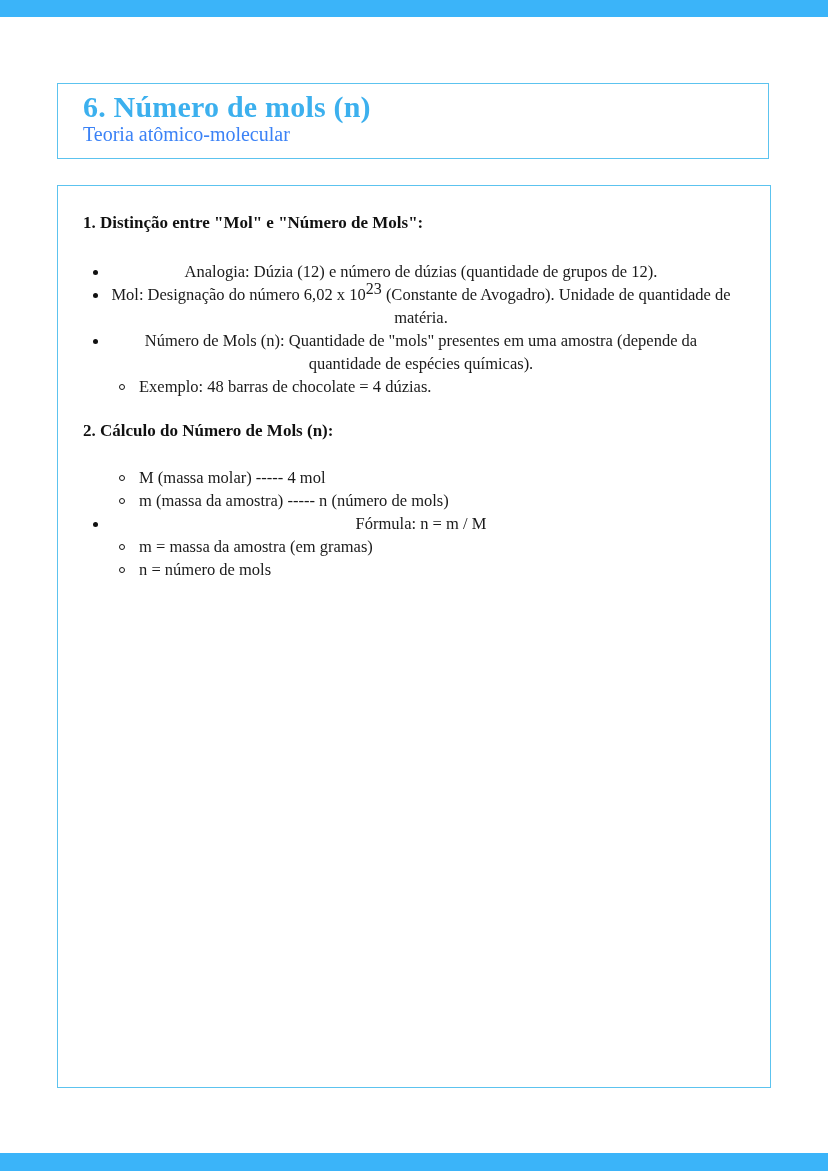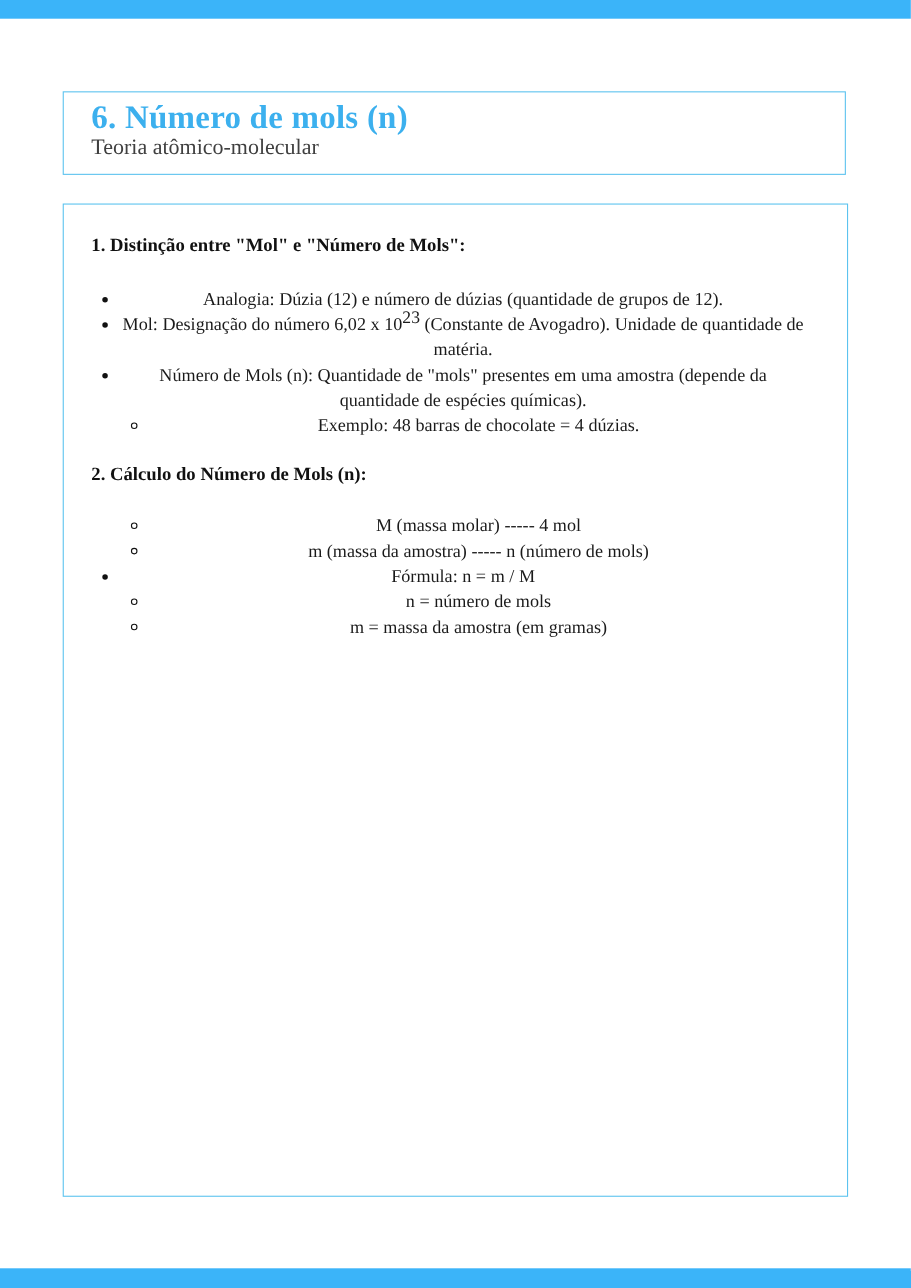--- a/index.html
+++ b/index.html
@@ -12,37 +12,37 @@
   .bottom-bar { position: absolute; left: 0; top: 1153px; width: 828px; height: 18px; background: #3bb4f9; }
   .header-box {
     position: absolute; left: 57px; top: 83px; width: 712px; height: 76px;
     border: 1.5px solid #5cc3ef; box-sizing: border-box;
   }
   .title {
     position: absolute; left: 25px; top: 6px; font-size: 30px; font-weight: bold;
     color: #3cb0ee; letter-spacing: 0.2px; white-space: nowrap;
   }
   .subtitle {
-    position: absolute; left: 25px; top: 39px; font-size: 20px; color: #404040; white-space: nowrap;
+    position: absolute; left: 25px; top: 39px; font-size: 20px; color: #3b82f6; white-space: nowrap;
   }
   .content-box {
     position: absolute; left: 57px; top: 185px; width: 714px; height: 903px;
     border: 1.5px solid #5cc3ef; box-sizing: border-box;
   }
   .section-heading {
     position: absolute; left: 25px; font-size: 17px; font-weight: bold; color: #111; white-space: nowrap;
   }
   ul { list-style: none; margin: 0; padding: 0; }
   .list { position: absolute; left: 33px; width: 640px; font-size: 16.5px; line-height: 23px; }
   .item { position: relative; padding-left: 20px; text-align: center; }
   .item::before {
     content: ""; position: absolute; left: 2px; top: 10px; width: 5px; height: 5px;
     border-radius: 50%; background: #111;
   }
-  .sub { position: relative; padding-left: 48px; text-align: center; }
+  .sub { position: relative; padding-left: 48px; }
   .sub::before {
     content: ""; position: absolute; left: 28px; top: 9px; width: 4px; height: 4px;
     border-radius: 50%; border: 1.2px solid #111;
   }
   sup { font-size: 16px; vertical-align: 6px; line-height: 0; }
 </style>
 </head>
 <body>
 
 <div class="top-bar"></div>
@@ -59,18 +59,18 @@
     <li class="item"><span>Mol: Designação do número 6,02 x 10</span><sup>23</sup><span> (Constante de Avogadro). Unidade de quantidade de matéria.</span></li>
     <li class="item"><span>Número de Mols (n): Quantidade de "mols" presentes em uma amostra (depende da quantidade de espécies químicas).</span></li>
     <li class="sub"><span>Exemplo: 48 barras de chocolate = 4 dúzias.</span></li>
   </ul>
 
   <div class="section-heading" style="top:235px;">2. Cálculo do Número de Mols (n):</div>
   <ul class="list" style="top:280px;">
     <li class="sub"><span>M (massa molar) ----- 4 mol</span></li>
     <li class="sub"><span>m (massa da amostra) ----- n (número de mols)</span></li>
     <li class="item"><span>Fórmula: n = m / M</span></li>
+    <li class="sub"><span>m = massa da amostra (em gramas)</span></li>
     <li class="sub"><span>n = número de mols</span></li>
-    <li class="sub"><span>m = massa da amostra (em gramas)</span></li>
   </ul>
 </div>
 
 <div class="bottom-bar"></div>
 
 </body></html>

